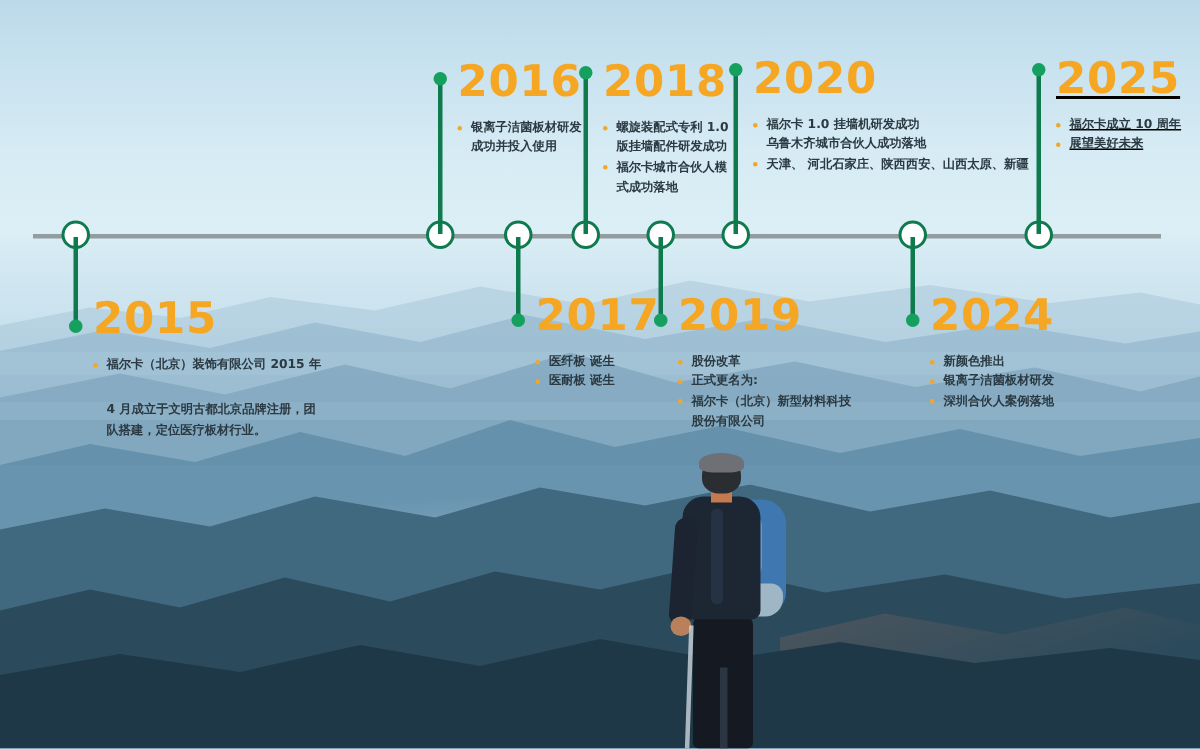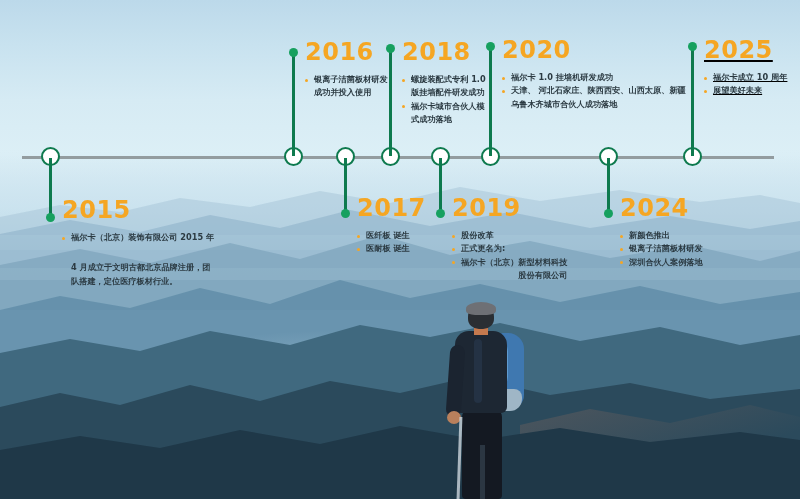--- a/index.html
+++ b/index.html
@@ -71,21 +71,21 @@
     border:2.5px solid #0e7a4e; border-radius:50%; background:#ffffff;
   }
   .stem { position:absolute; width:3px; margin-left:-1.5px; background:#0e7a4e; }
   .stem-cap {
     position:absolute; width:9px; height:9px; margin-left:-4.5px; border-radius:50%;
     background:#16a05f;
   }
 
   .entry { position:absolute; }
   .year {
-    font-size:24px; font-weight:bold; color:#F5A623; letter-spacing:.5px;
+    font-size:29px; font-weight:bold; color:#F5A623; letter-spacing:.5px;
     line-height:1; white-space:nowrap;
   }
   .bullets { margin-top:9px; }
   .bullet {
     position:relative; padding-left:9px; font-size:8.2px; line-height:1.62;
     color:#2b3a42; white-space:nowrap; font-weight:bold;
   }
   .bullet::before {
     content:""; position:absolute; left:0; top:5.5px;
     width:3px; height:3px; border-radius:50%; background:#F5A623;
@@ -176,32 +176,32 @@
       </div>
       <div class="node" style="left: 440px;"></div>
       <div class="stem" style="left: 440px; top: 158px; height: 58px;"></div>
       <div class="stem-cap" style="left: 440px; top: 209px;"></div>
       <div class="entry bottom" style="left: 452px; top: 196px;">
         <div class="year">2019</div>
         <div class="bullets">
           <div class="bullet">股份改革</div>
           <div class="bullet">正式更名为:</div>
           <div class="bullet">福尔卡（北京）新型材料科技</div>
-          <div class="bullet cont-line" data-nodot="true" style="padding-left: 9px; text-align: right; --nodot: 1;">股份有限公司</div>
+          <div class="bullet cont-line" data-nodot="true" style="padding-left: 9px; --nodot: 1;">股份有限公司</div>
         </div>
       </div>
       <div class="node" style="left: 490px;"></div>
       <div class="stem" style="left: 490px; top: 46px; height: 110px;"></div>
       <div class="stem-cap" style="left: 490px; top: 42px;"></div>
       <div class="entry top" style="left: 502px; top: 38px;">
         <div class="year">2020</div>
         <div class="bullets">
           <div class="bullet">福尔卡 1.0 挂墙机研发成功</div>
+          <div class="bullet cont-line" data-nodot="true" style="padding-left: 9px; --nodot: 1;">乌鲁木齐城市合伙人成功落地</div>
           <div class="bullet">天津、 河北石家庄、陕西西安、山西太原、新疆</div>
-          <div class="bullet cont-line" data-nodot="true" style="padding-left: 9px; --nodot: 1;">乌鲁木齐城市合伙人成功落地</div>
         </div>
       </div>
       <div class="node" style="left: 608px;"></div>
       <div class="stem" style="left: 608px; top: 158px; height: 58px;"></div>
       <div class="stem-cap" style="left: 608px; top: 209px;"></div>
       <div class="entry bottom" style="left: 620px; top: 196px;">
         <div class="year">2024</div>
         <div class="bullets">
           <div class="bullet">新颜色推出</div>
           <div class="bullet">银离子洁菌板材研发</div>

